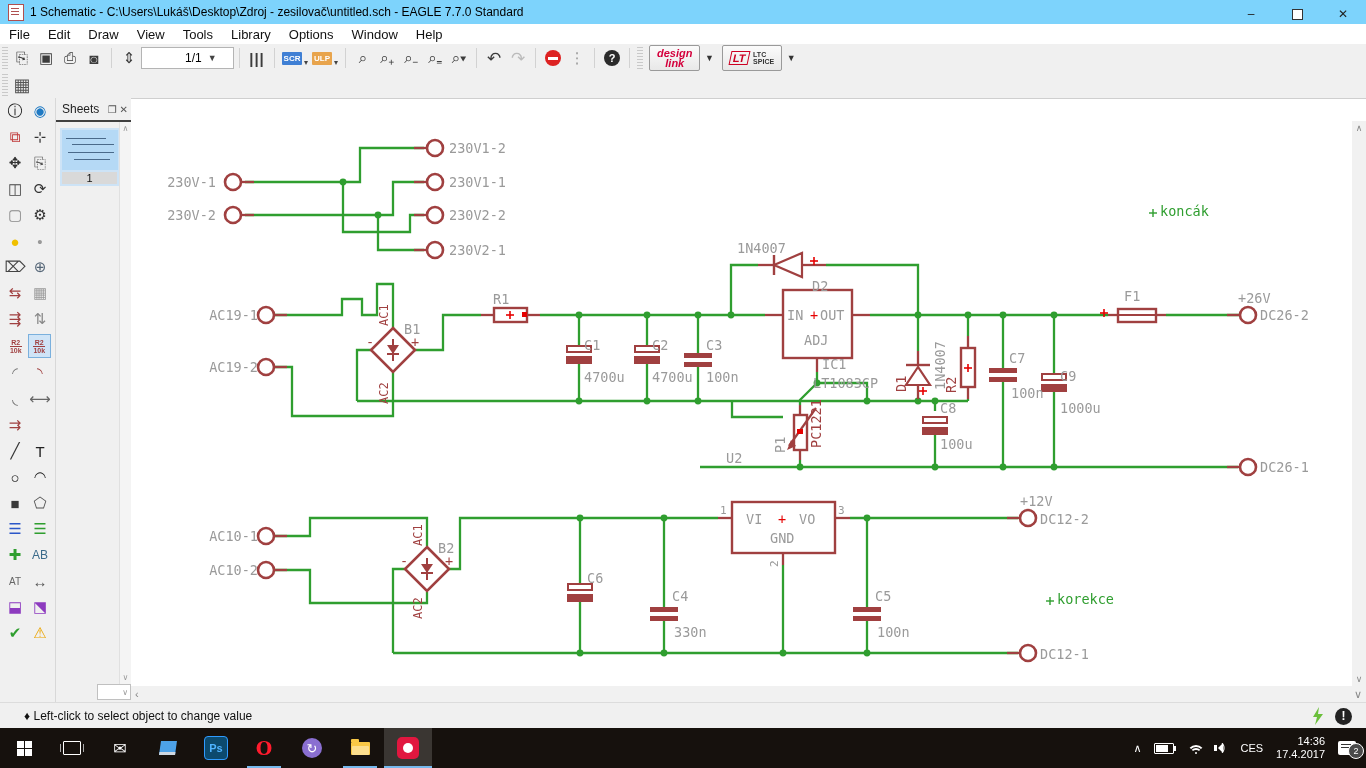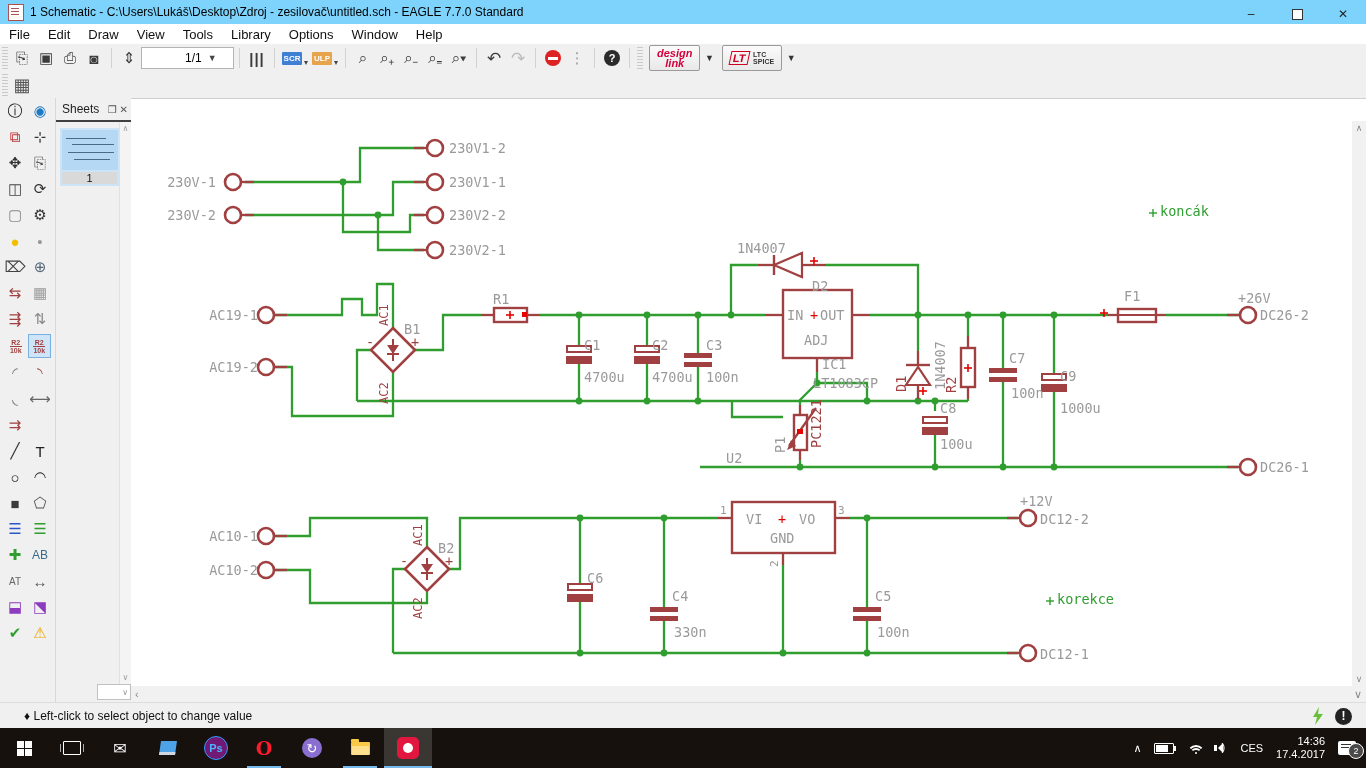--- a/index.html
+++ b/index.html
@@ -76,21 +76,21 @@
   .task-tile{width:48px;display:flex;align-items:center;justify-content:center;position:relative;}
   .task-tile.active{background:#3a3632;}
   .task-tile .ul{position:absolute;bottom:0;left:7px;right:7px;height:2px;background:#76b9ed;}
   .task-tile.active .ul{left:0;right:0;}
   .start-ico{width:15px;height:15px;display:grid;grid-template-columns:7px 7px;grid-template-rows:7px 7px;gap:1px;}
   .start-ico i{background:#fff;}
   .tv-ico{width:16px;height:12px;border:1px solid #fff;border-radius:1px;position:relative;}
   .tv-ico:before{content:"";position:absolute;left:-4px;top:2px;width:2px;height:8px;border-left:1px solid #aaa;}
   .tv-ico:after{content:"";position:absolute;right:-4px;top:2px;width:2px;height:8px;border-right:1px solid #aaa;}
   .pc-ico{width:16px;height:11px;background:#4da2e8;transform:skewX(-8deg);border-bottom:3px solid #cfd8e2;}
-  .ps-ico{width:22px;height:22px;background:#701a75;border:1px solid #2f9bff;border-radius:12px;color:#4fb3ff;font-size:11px;font-weight:bold;display:flex;align-items:center;justify-content:center;}
+  .ps-ico{width:22px;height:22px;background:#0c4a6e;border:1px solid #2f9bff;border-radius:4px;color:#4fb3ff;font-size:11px;font-weight:bold;display:flex;align-items:center;justify-content:center;}
   .opera-ico{color:#ff1b2d;font-size:19px;font-weight:900;font-family:"DejaVu Serif",serif;}
   .bt-ico{width:20px;height:20px;border-radius:50%;background:#8a6fd1;color:#fff;font-size:13px;display:flex;align-items:center;justify-content:center;}
   .folder-ico{width:19px;height:13px;background:#f9c846;border-radius:1px;position:relative;}
   .folder-ico:before{content:"";position:absolute;left:0;top:-3px;width:8px;height:3px;background:#f9c846;border-radius:1px 1px 0 0;}
   .folder-ico:after{content:"";position:absolute;left:1px;top:4px;right:1px;bottom:0;background:#fddf8e;border-radius:1px;}
   .redapp-ico{width:22px;height:22px;border-radius:5px;background:#e1173f;display:flex;align-items:center;justify-content:center;}
   .redapp-ico i{width:10px;height:10px;border-radius:50%;background:#fff;}
   #tray{margin-left:auto;display:flex;align-items:center;gap:13px;padding-right:10px;font-size:11px;}
   .tray-ico{color:#fff;display:flex;align-items:center;justify-content:center;}
   .batt{width:18px;height:9px;border:1px solid #fff;border-radius:1px;position:relative;}

